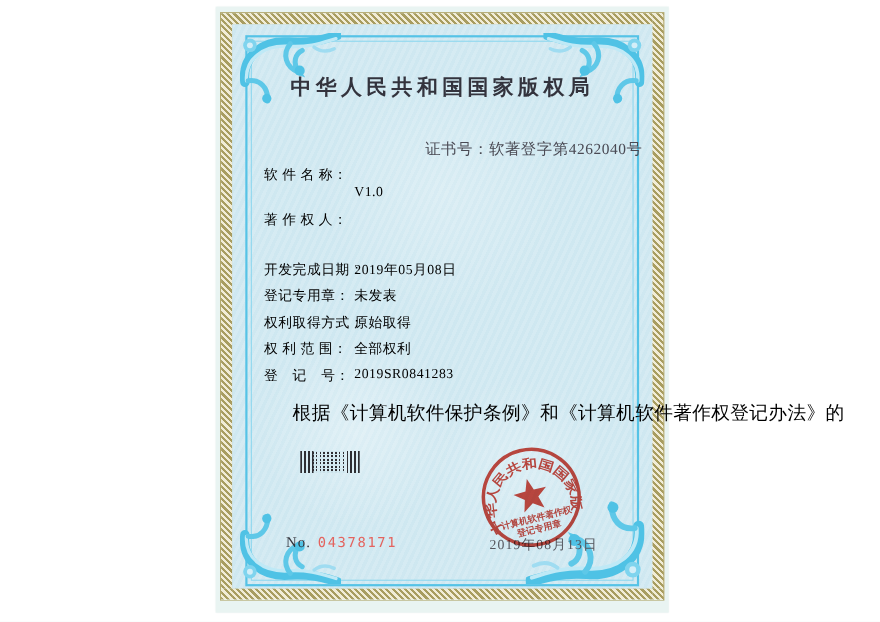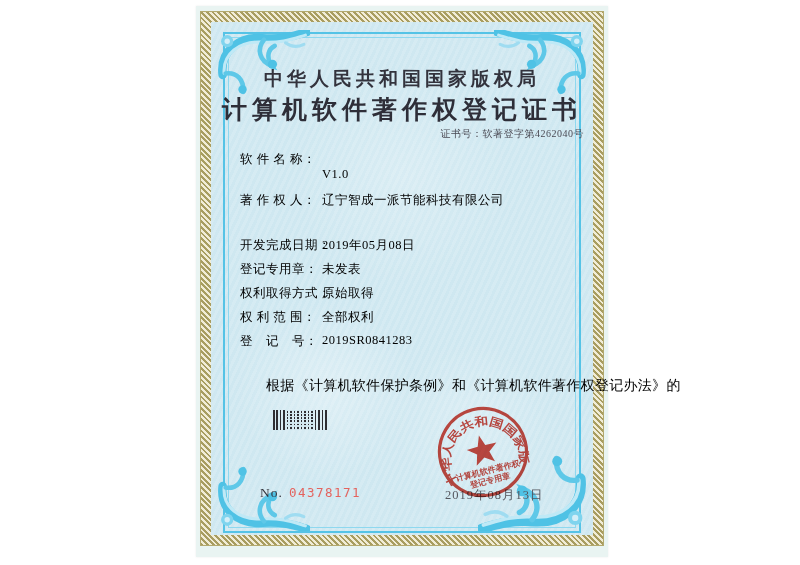--- a/index.html
+++ b/index.html
@@ -60,24 +60,24 @@
   
   .txt { position:absolute; color:#000000; z-index:3; white-space:nowrap; }
   .authority {
     left:0; right:0; top:60px; text-align:center;
     font-size:19px; font-weight:bold; letter-spacing:4px; color:#33333d;
   }
   .cert-title {
     left:0; right:0; top:87px; text-align:center;
     font-size:25px; font-weight:bold; letter-spacing:5px; color:#2e2e38;
   }
-  .certno { top:121px; right:24px; font-size:10px; color:#4a4a54; letter-spacing:.5px; }
+  .certno { top:121px; right:24px; font-size:14px; color:#4a4a54; letter-spacing:.5px; }
   .row-label { left:44px; font-size:12.5px; letter-spacing:.5px; }
   .row-value { left:126px; font-size:12.5px; letter-spacing:.5px; }
-  .statement { font-size:14px; letter-spacing:.3px;margin-top:13px; }
+  .statement { font-size:17px; letter-spacing:.3px; }
 
   .barcode {
     position:absolute; left:77px; top:404px; width:54px; height:20px; z-index:3;
     background:
       repeating-linear-gradient(90deg,#2e2e33 0 1.5px,rgba(0,0,0,0) 1.5px 3.5px);
   }
   .barcode::after {
     content:""; position:absolute; left:12px; right:13px; top:0; bottom:0;
     background:repeating-linear-gradient(0deg,rgba(211,234,242,.95) 0 1.5px,rgba(0,0,0,0) 1.5px 3.2px);
   }
@@ -151,28 +151,26 @@
       <circle cx="71" cy="44" r="6" fill="#4fc2e5"></circle>
       <path d="M10 56 C 24 54 34 64 33 80" stroke="#5ec8e8" stroke-width="6" fill="none" stroke-linecap="round"></path>
       <circle cx="32" cy="77" r="5.5" fill="#4fc2e5"></circle>
       <circle cx="12" cy="14" r="8" fill="#7fd4ee"></circle>
       <circle cx="12" cy="14" r="3.5" fill="#d3eef8"></circle>
       <path d="M88 16 C 96 22 104 22 112 18" stroke="#9fdcf1" stroke-width="4" fill="none" stroke-linecap="round"></path>
     </svg>
 
 
     <div class="txt authority">中华人民共和国国家版权局</div>
-    <div class="txt cert-title">计算机软件著作权登记证书</div>
     <div class="txt certno"><span>证书号：</span><span>软著登字第4262040号</span></div>
 
     <div class="txt row-label" style="top:145px">软 件 名 称：</div>
     <div class="txt row-value" style="top:161px">V1.0</div>
 
     <div class="txt row-label" style="top:186px">著 作 权 人：</div>
-    <div class="txt row-value" style="top:186px">辽宁智成一派节能科技有限公司</div>
 
     <div class="txt row-label" style="top:231px">开发完成日期：</div>
     <div class="txt row-value" style="top:231px">2019年05月08日</div>
 
     <div class="txt row-label" style="top:255px">登记专用章：</div>
     <div class="txt row-value" style="top:255px">未发表</div>
 
     <div class="txt row-label" style="top:279px">权利取得方式：</div>
     <div class="txt row-value" style="top:279px">原始取得</div>
 

